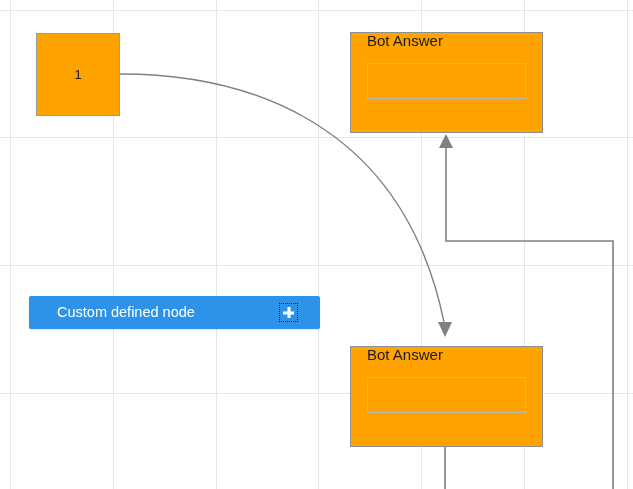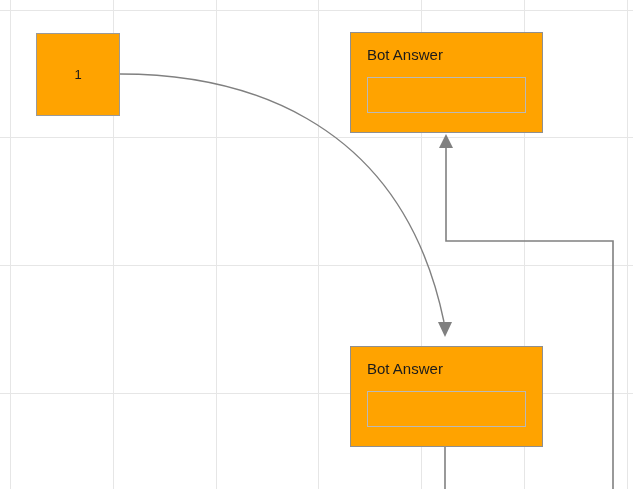--- a/index.html
+++ b/index.html
@@ -62,21 +62,21 @@
   }
   .node-start-label {
     color: #1a1a1a;
     font-size: 13px;
     line-height: 1;
   }
 
   .node-bot {
     background: #ffa300;
     border: 1px solid #8f8f8f;
-    padding: 14px 16px 0 16px;
+    padding: 0 16px 0 16px;
   }
   .node-bot-title {
     color: #1b1b1b;
     font-size: 15px;
     line-height: 1.1;
     margin-bottom: 13px;
     white-space: nowrap;
   }
   .node-bot-field {
     box-sizing: border-box;
@@ -174,14 +174,18 @@
   <div class="node node-bot" style="left:350px; top:32px; width:193px; height:101px;">
     <div class="node-bot-title">Bot Answer</div>
     <div class="node-bot-field"></div>
   </div>
 
   <div class="node node-bot" style="left:350px; top:346px; width:193px; height:101px;">
     <div class="node-bot-title">Bot Answer</div>
     <div class="node-bot-field"></div>
   </div>
 
+  <div class="node node-custom" style="left:29px; top:296px; width:291px; height:33px;">
+    <span class="node-custom-label">Custom defined node</span>
+    <span class="add-icon"></span>
+  </div>
 
 </div>
 
 </body></html>

